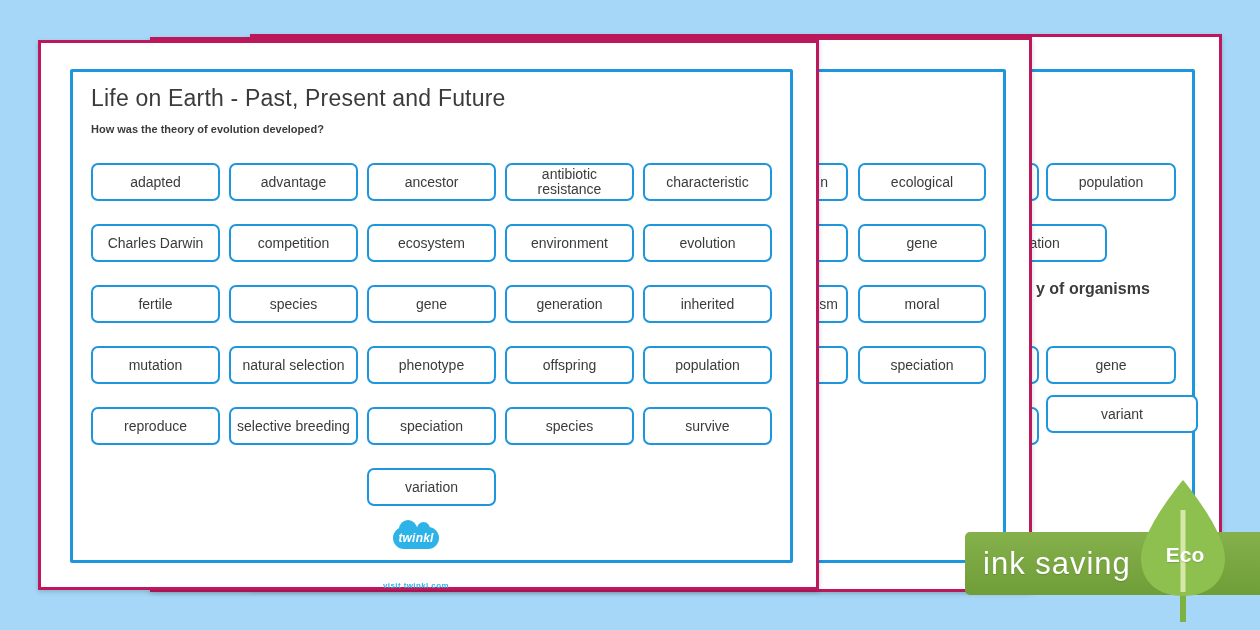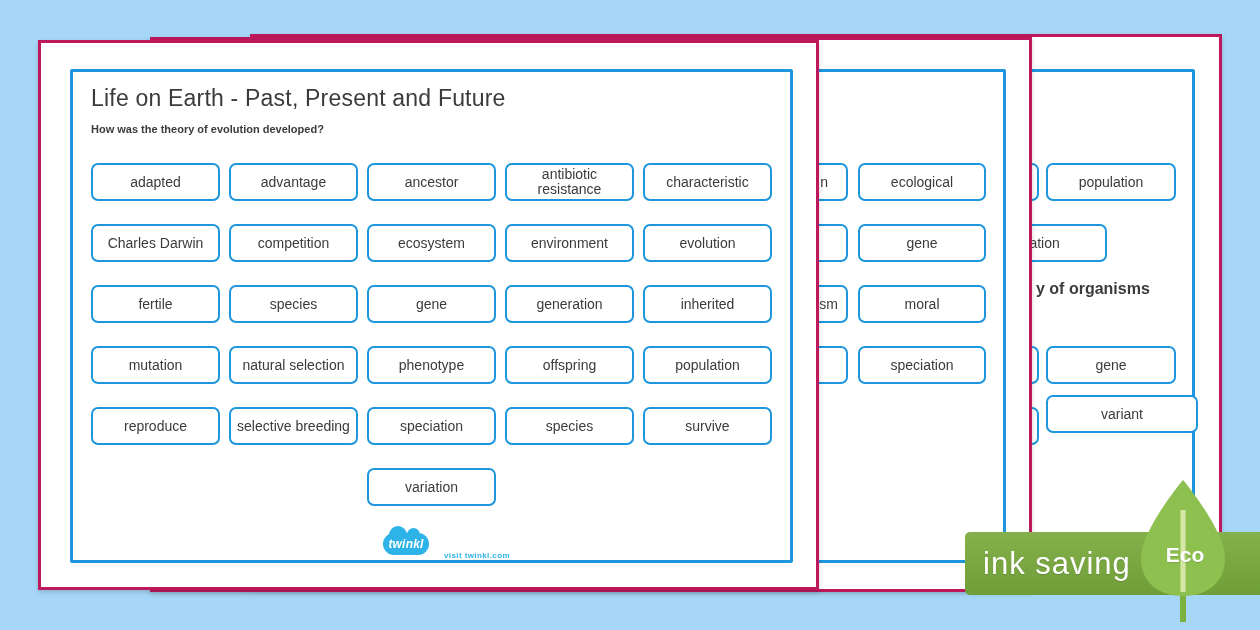--- a/index.html
+++ b/index.html
@@ -33,21 +33,21 @@
   .page-title{
     position:absolute;left:50px;top:42px;font-size:23px;letter-spacing:.2px;
   }
   .page-question{
     position:absolute;left:50px;top:80px;font-size:11px;font-weight:bold;
   }
   .heading-frag{
     position:absolute;font-size:16px;font-weight:bold;white-space:nowrap;
   }
   
-  .logo{position:absolute;left:342px;top:484px;display:flex;align-items:center;gap:15px;}
+  .logo{position:absolute;left:342px;top:484px;display:flex;align-items:center;gap:8px;flex-direction:column;}
   .cloud{
     position:relative;width:46px;height:22px;background:#2eb3e8;border-radius:12px;
     display:flex;align-items:center;justify-content:center;
   }
   .cloud::before{content:"";position:absolute;width:18px;height:18px;border-radius:50%;
     background:#2eb3e8;top:-7px;left:6px;}
   .cloud::after{content:"";position:absolute;width:13px;height:13px;border-radius:50%;
     background:#2eb3e8;top:-5px;right:9px;}
   .cloud span{position:relative;z-index:1;color:#fff;font-size:12px;font-weight:bold;
     font-style:italic;letter-spacing:.2px;}

